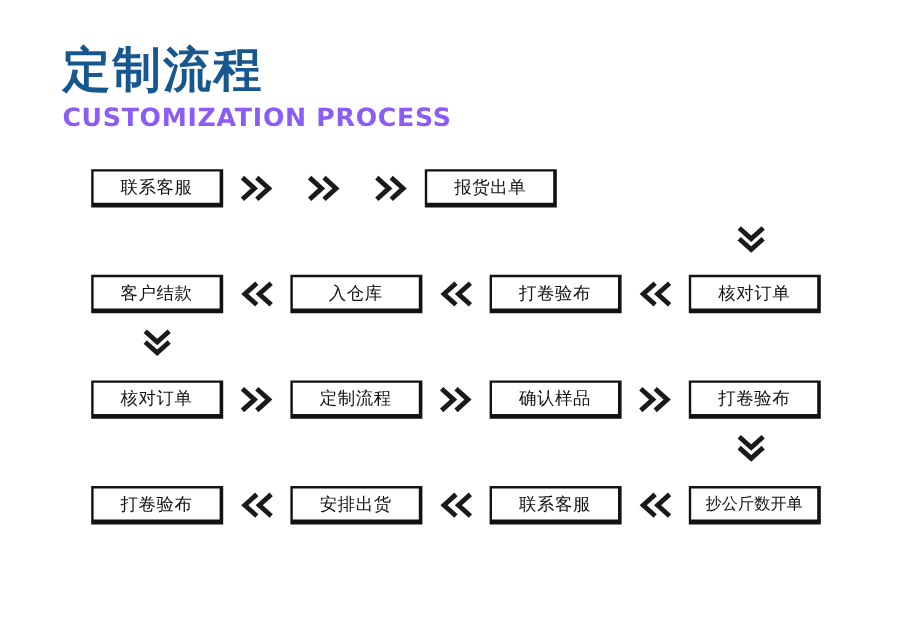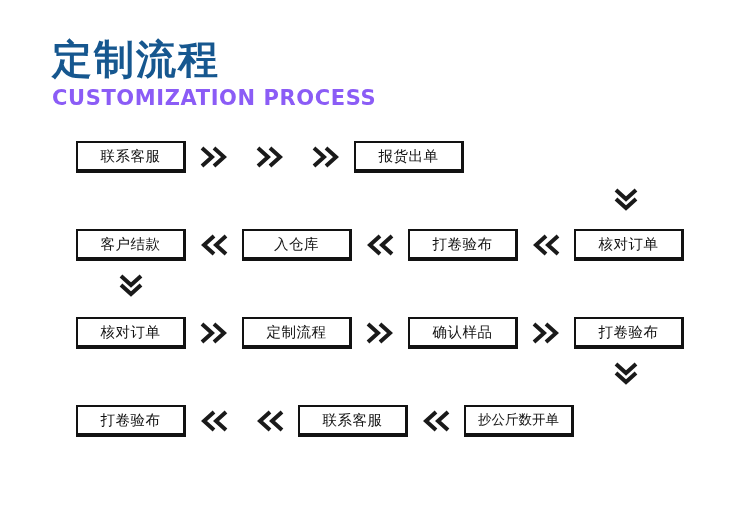--- a/index.html
+++ b/index.html
@@ -242,20 +242,23 @@
   <div class="flow-row">
     <div class="node-slot">
       <div class="node">打卷验布</div>
     </div>
     <div class="conn-slot">
       <svg class="chev" width="30" height="22" viewBox="0 0 30 22">
         <path d="M15 2 L5 11 L15 20" fill="none" stroke="#1a1a1a" stroke-width="4"></path>
         <path d="M27 2 L17 11 L27 20" fill="none" stroke="#1a1a1a" stroke-width="4"></path>
       </svg>
     </div>
+    <div class="node-slot">
+      <div class="node">安排出货</div>
+    </div>
     <div class="conn-slot">
       <svg class="chev" width="30" height="22" viewBox="0 0 30 22">
         <path d="M15 2 L5 11 L15 20" fill="none" stroke="#1a1a1a" stroke-width="4"></path>
         <path d="M27 2 L17 11 L27 20" fill="none" stroke="#1a1a1a" stroke-width="4"></path>
       </svg>
     </div>
     <div class="node-slot">
       <div class="node">联系客服</div>
     </div>
     <div class="conn-slot">

